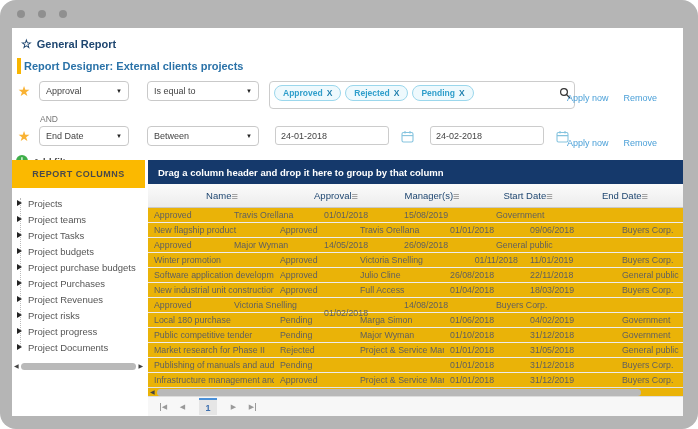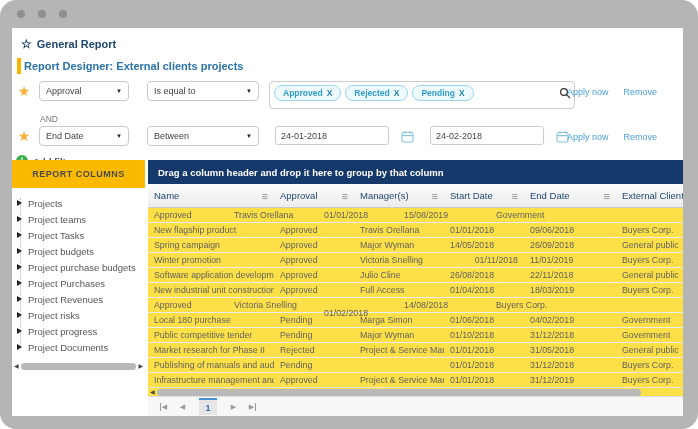--- a/index.html
+++ b/index.html
@@ -27,21 +27,21 @@
   .select { width: 90px; height: 20px; border: 1px solid #c9c9c9; border-radius: 4px; background: #fff;
             display: flex; align-items: center; justify-content: space-between; padding: 0 6px; color: #444; font-size: 9px; }
   .select.op { width: 112px; margin-left: 10px; }
   .caret { font-size: 6px; color: #222; }
   .tagbox { width: 306px; min-height: 28px; border: 1px solid #ccc; border-radius: 4px; padding: 3px 4px;
             display: flex; gap: 4px; align-items: flex-start; margin-left: 2px; }
   .tag { display: flex; align-items: center; gap: 4px; background: #eef9fd; border: 1px solid #9bd7ec; border-radius: 10px;
          padding: 2px 8px; color: #2f9ecb; font-size: 8.5px; font-weight: bold; }
   .tag-x { color: #1f7fae; }
   .search-icon { position: absolute; right: 112px; top: 4px; }
-  .links { position: absolute; right: 26px; top: 6px; display: flex; gap: 15px; }
+  .links { position: absolute; right: 26px; top: 12px; display: flex; gap: 15px; }
   .link { color: #4ba0d8; font-size: 9px; text-decoration: none; cursor: pointer; }
   .and-label { margin: 5px 0 2px 28px; color: #777; font-size: 8.5px; }
   .dateinput { width: 114px; height: 19px; border: 1px solid #ccc; border-radius: 3px; padding: 0 5px;
                color: #444; font-size: 9px; margin-left: 8px; font-family: "Liberation Sans", sans-serif; background: #fff; }
   .cal-icon { margin: 3px 0 0 4px; }
   .add-filter { display: flex; align-items: center; gap: 5px; margin: 8px 0 0 4px; }
   .add-circle { width: 12px; height: 12px; border-radius: 50%; background: #3fae49; color: #fff; display: flex;
                 align-items: center; justify-content: center; font-size: 10px; font-weight: bold; line-height: 10px; }
   .add-label { color: #4a4a4a; font-size: 9.5px; font-weight: bold; }
 
@@ -51,27 +51,27 @@
   .sb-header { height: 28px; background: #fbb900; color: #4a4a4a; font-weight: bold; font-size: 9px;
                letter-spacing: .5px; display: flex; align-items: center; justify-content: center; }
   .sb-list { flex: 1; padding-top: 7px; position: relative; }
   .sb-list::before { content: ""; position: absolute; left: 8px; top: 10px; height: 148px; border-left: 1px dotted #bbb; }
   .sb-item { height: 16px; display: flex; align-items: center; gap: 6px; padding-left: 5px; color: #555; font-size: 9.5px; position: relative; }
   .tree-caret { width: 0; height: 0; border-left: 5px solid #222; border-top: 3px solid transparent; border-bottom: 3px solid transparent; }
   .sb-scroll { height: 9px; display: flex; align-items: center; gap: 2px; padding: 0 2px; margin-top: 2px; }
   .sb-arrow { font-size: 6px; color: #444; line-height: 9px; }
   .scroll-thumb { flex: 1; height: 7px; background: #b9b9b9; border-radius: 4px; }
 
-  .tablewrap { flex: 1; min-width: 0; display: flex; flex-direction: column; background: #fde047; }
+  .tablewrap { flex: 1; min-width: 0; display: flex; flex-direction: column; background: #eab308; }
   .groupbar { height: 24px; background: #15396b; color: #fff; font-weight: bold; font-size: 9.5px;
               display: flex; align-items: center; padding-left: 10px; }
   .thead { height: 24px; display: flex; align-items: center; background: linear-gradient(#fbfbfb, #ececec);
            border-bottom: 1px solid #c9c9c9; color: #1e4670; }
-  .th { height: 100%; display: flex; align-items: center; justify-content: space-between; padding: 0 6px;
-        font-size: 9.5px; white-space: nowrap; overflow: hidden; flex-shrink: 0; }
+  .th { height: 100%; display: flex; align-items: center; justify-content: center; padding: 0 6px;
+        font-size: 9.5px; white-space: nowrap; overflow: hidden; flex-shrink: 0; margin-left: 11px; }
   .hamburger { color: #8a8a8a; font-size: 11px; cursor: pointer; }
   .tbody { flex: 1; overflow: hidden; }
   .tr { height: 15px; display: flex; align-items: center; border-bottom: 1px solid #ececec; }
   .td { padding: 0 6px; font-size: 8.8px; color: #5f5f5f; white-space: nowrap; overflow: hidden; flex-shrink: 0; }
   .t-scroll { height: 9px; display: flex; align-items: center; gap: 2px; padding: 0 2px; border-top: 1px solid #e3e3e3; }
   .t-scroll .scroll-thumb { margin-right: 40px; }
 
   .pager { height: 20px; background: #f7f7f7; border-top: 1px solid #ddd; display: flex; align-items: center; padding-left: 8px; gap: 4px; }
   .pg-btn { width: 15px; height: 15px; display: flex; align-items: center; justify-content: center; color: #9a9a9a; font-size: 7px; cursor: pointer; }
   .pg-first span { border-left: 1px solid #9a9a9a; padding-left: 1px; }
@@ -268,21 +268,20 @@
             </div>
             <div class="tr">
               <div class="td" style="width: 126px;">New flagship product</div>
               <div class="td" style="width: 80px;">Approved</div>
               <div class="td" style="width: 90px;">Travis Orellana</div>
               <div class="td" style="width: 80px;">01/01/2018</div>
               <div class="td" style="width: 92px;">09/06/2018</div>
               <div class="td" style="width: 70px;">Buyers Corp.</div>
             </div>
             <div class="tr">
-              <div class="td" style="width: 126px;">Spring campaign</div>
               <div class="td" style="width: 80px;">Approved</div>
               <div class="td" style="width: 90px;">Major Wyman</div>
               <div class="td" style="width: 80px;">14/05/2018</div>
               <div class="td" style="width: 92px;">26/09/2018</div>
               <div class="td" style="width: 70px;">General public</div>
             </div>
             <div class="tr">
               <div class="td" style="width: 126px;">Winter promotion</div>
               <div class="td" style="width: 80px;">Approved</div>
               <div class="td" style="width: 90px;">Victoria Snelling</div>

